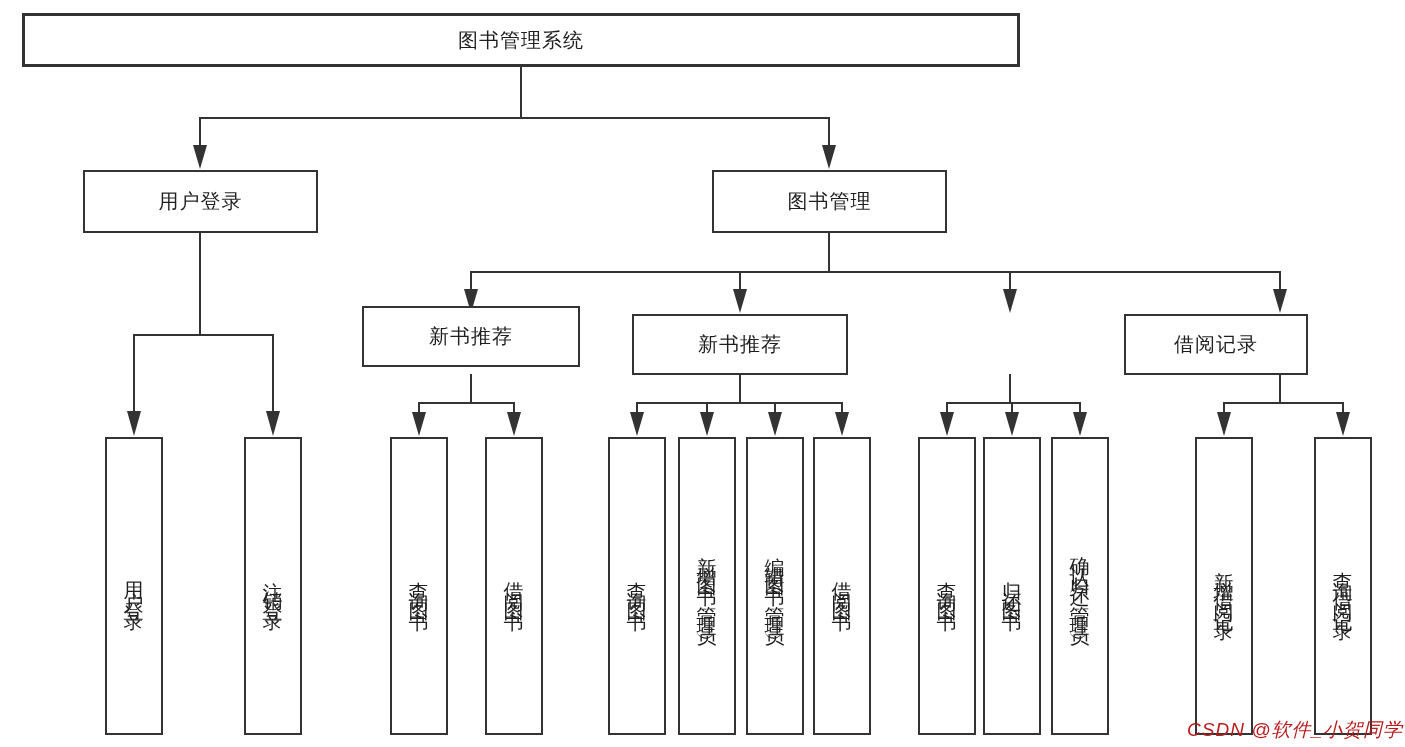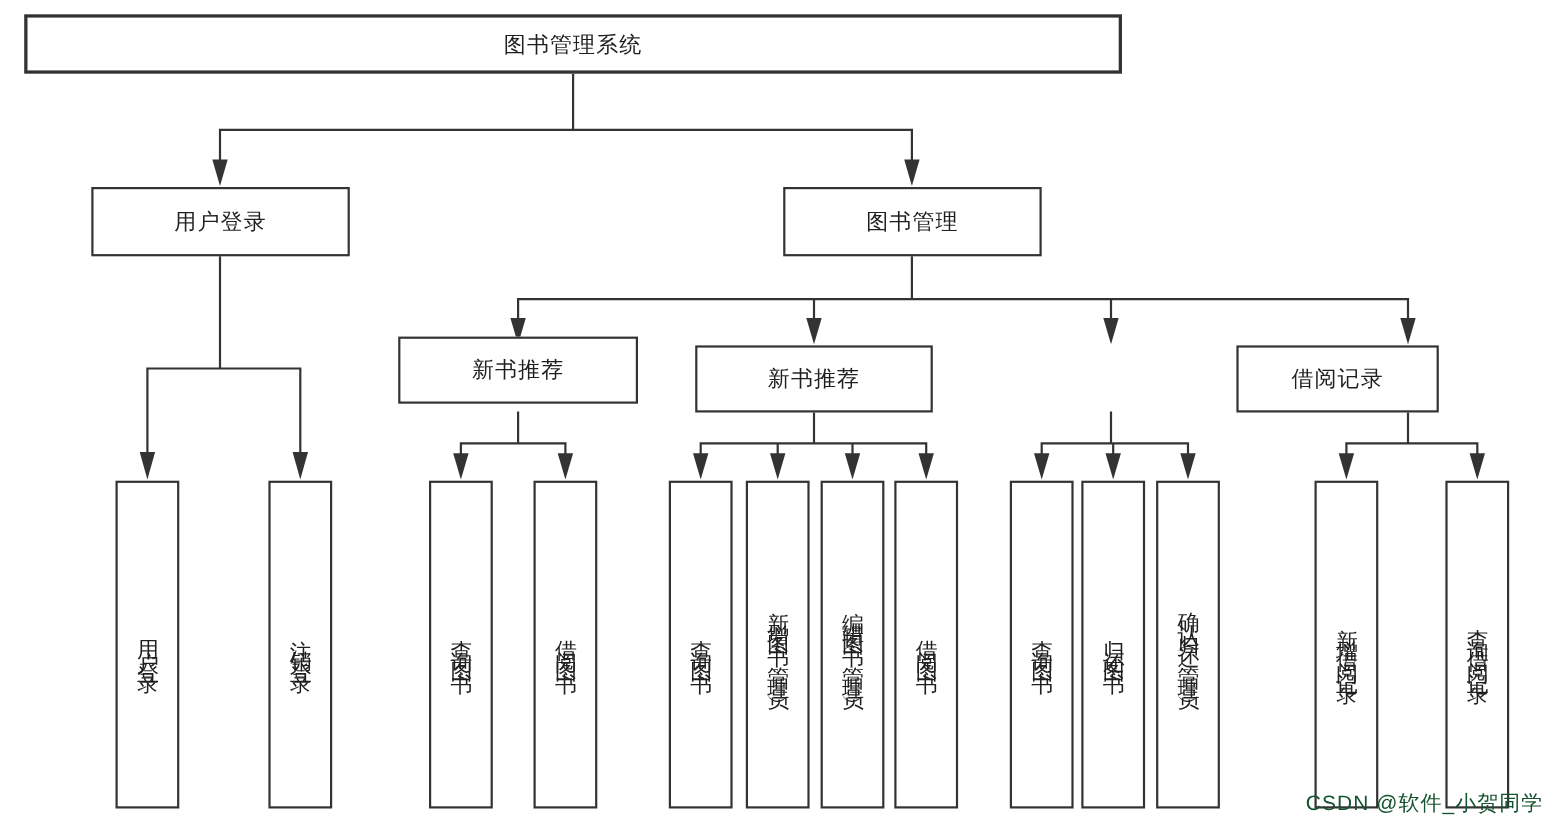--- a/index.html
+++ b/index.html
@@ -16,21 +16,21 @@
     font-size:20px;letter-spacing:1px;white-space:nowrap;
   }
   .root{border-width:3px;}
   .leaf{top:437px;width:58px;height:298px;}
   .leaf > span{
     writing-mode:vertical-rl;text-orientation:mixed;
     letter-spacing:10px;font-size:20px;line-height:1;
   }
   .watermark{
     position:absolute;right:2px;bottom:4px;z-index:5;
-    font-size:19px;color:#14532d;letter-spacing:1px;
+    font-size:19px;color:#b91c1c;letter-spacing:1px;font-style:italic;
   }
 </style>
 </head>
 <body>
 
 <div class="stage">
 
   <svg class="edges" viewBox="0 0 1405 747" xmlns="http://www.w3.org/2000/svg">
     <g>
       <path d="M521 66 L521 118 M200 118 L829 118 M200 117 L200 146 M829 117 L829 146"></path>

